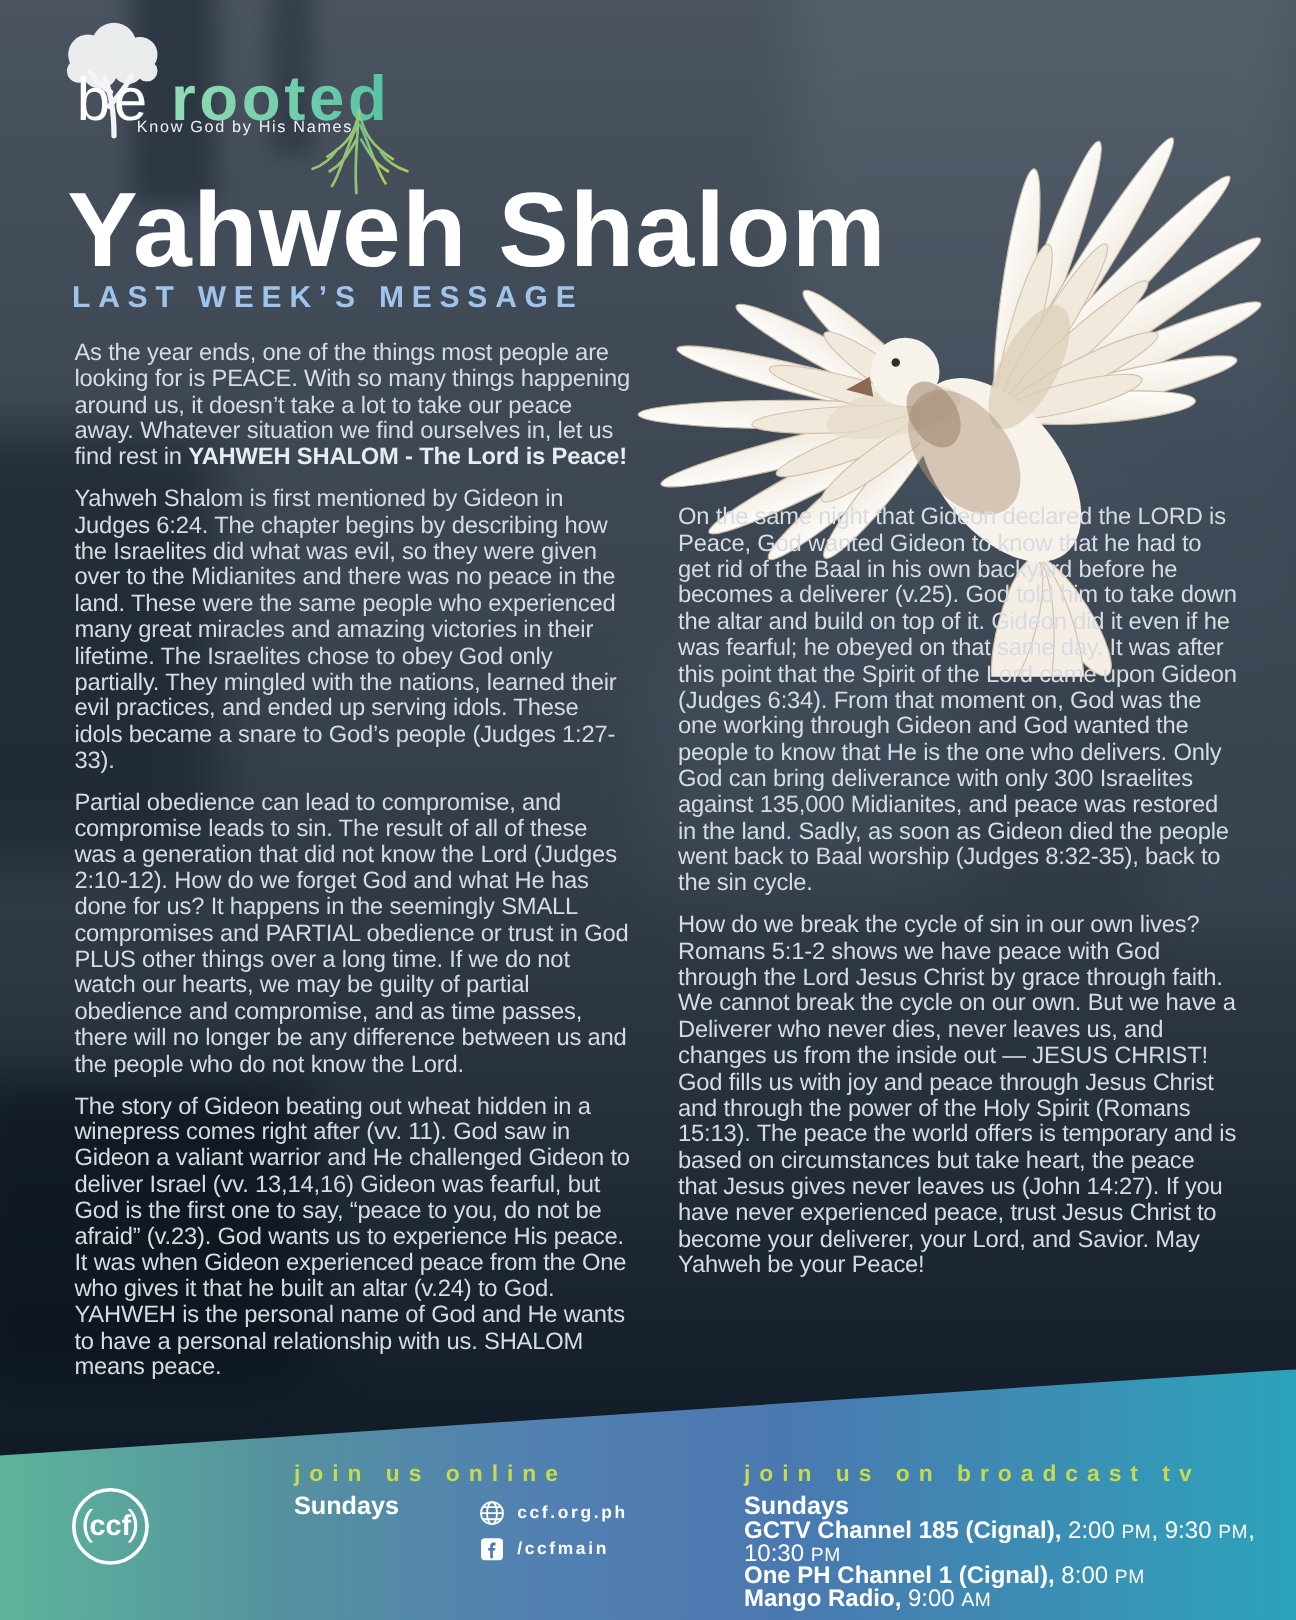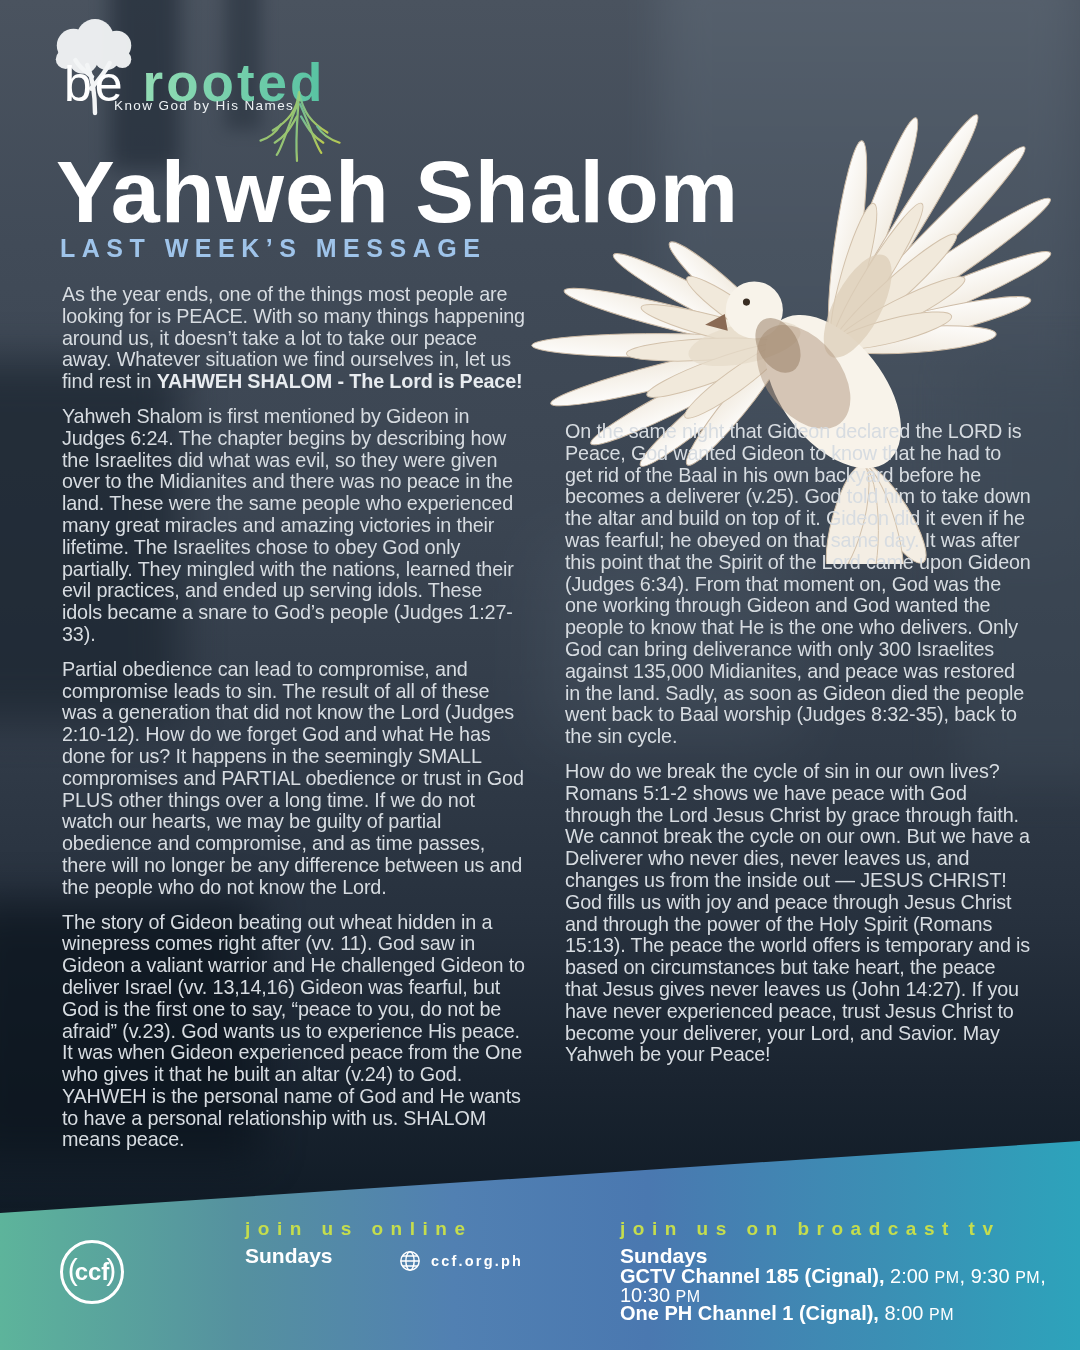--- a/index.html
+++ b/index.html
@@ -207,23 +207,33 @@
           <svg width="22" height="22" viewBox="0 0 24 24" fill="none" stroke="#fff" stroke-width="1.6">
             <circle cx="12" cy="12" r="10"></circle>
               <ellipse cx="12" cy="12" rx="4.5" ry="10"></ellipse>
             <line x1="2" y1="12" x2="22" y2="12"></line>
               <line x1="3.5" y1="6.5" x2="20.5" y2="6.5"></line>
               <line x1="3.5" y1="17.5" x2="20.5" y2="17.5"></line>
           </svg>
         </span>
         <span class="link-label">ccf.org.ph</span>
       </div>
+      <div class="link-row">
+        <span class="ic">
+          <svg width="20" height="20" viewBox="0 0 24 24">
+            <rect x="1" y="1" width="22" height="22" rx="4" fill="#fff"></rect>
+            <path d="M15.5 8.2h-1.7c-.5 0-.9.4-.9 1v1.6h2.5l-.4 2.5h-2.1V21h-2.7v-7.7H8.2v-2.5h2V8.7c0-2 1.2-3.4 3.2-3.4h2.1v2.9z" fill="#4a78b0"></path>
+          </svg>
+        </span>
+        <span class="link-label">/ccfmain</span>
+      </div>
     </div>
 
     <div class="sec-head bh">join us on broadcast tv</div>
     <div class="day bd">Sundays</div>
     <div class="sched">
         <div class="trow"><span class="b">GCTV Channel 185 (Cignal),</span><span> 2:00 </span><span class="c">PM</span><span>, 9:30 </span><span class="c">PM</span><span>, 10:30 </span><span class="c">PM</span></div>
         <div class="trow"><span class="b">One PH Channel 1 (Cignal),</span><span> 8:00 </span><span class="c">PM</span></div>
+        <div class="trow"><span class="b">Mango Radio,</span><span> 9:00 </span><span class="c">AM</span></div>
       </div>
   </div>
 
 </div>
 
 </body></html>

